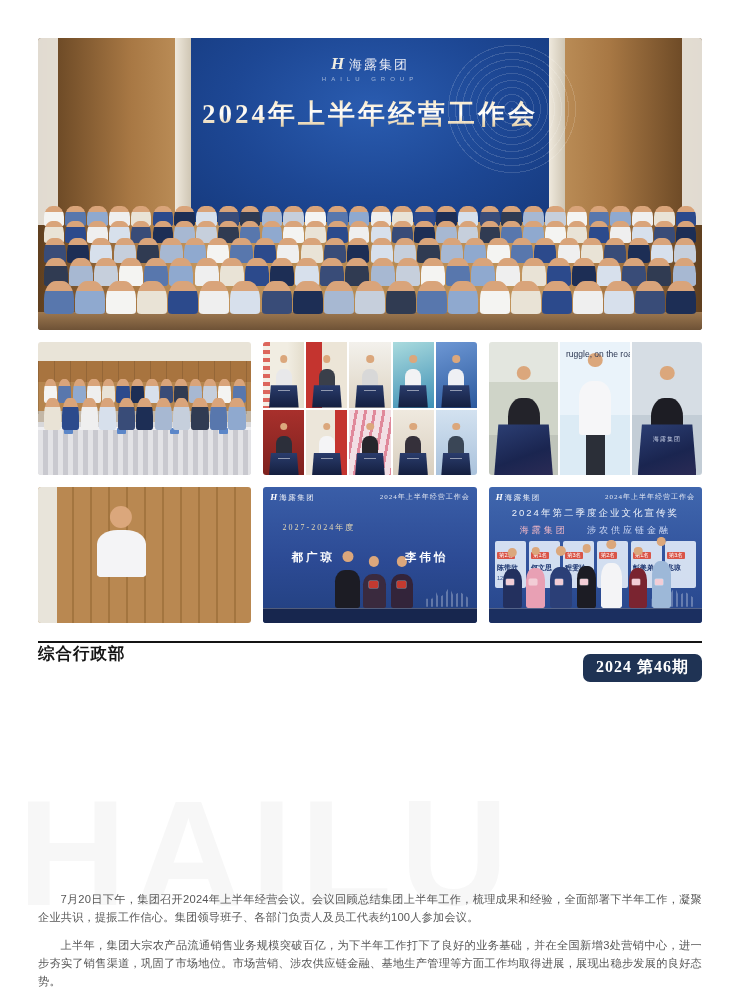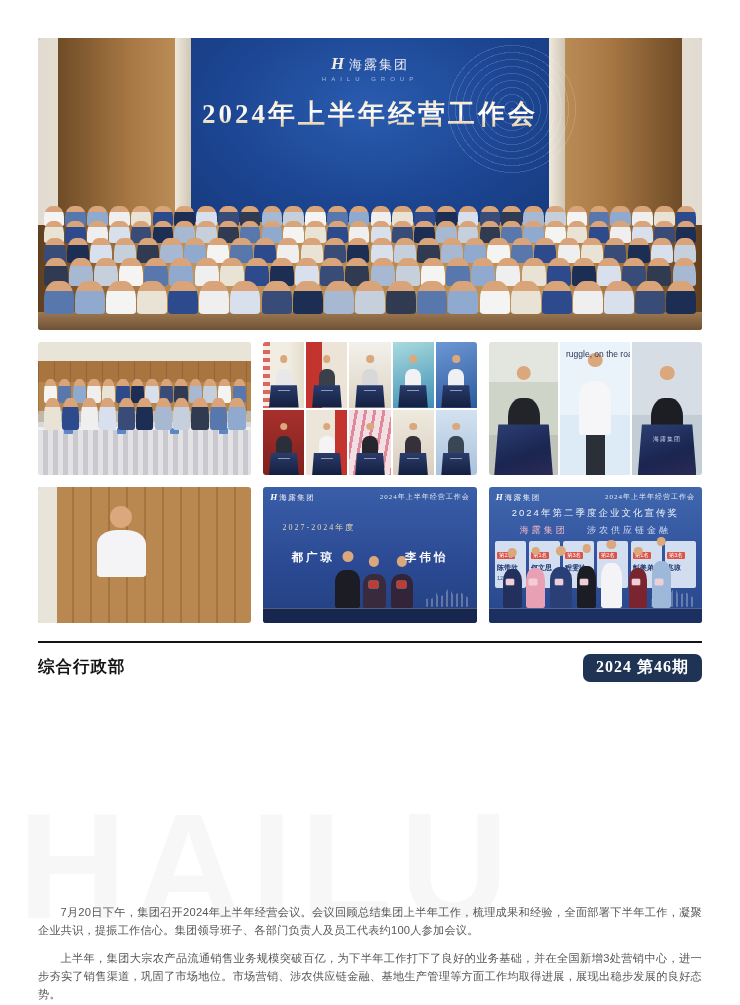--- a/index.html
+++ b/index.html
@@ -134,21 +134,21 @@
   .rk-l { font-size:9px; letter-spacing:3px; color:#f2b8c6; font-family:"Liberation Serif","DejaVu Serif",serif; }
   .rk-r { font-size:9px; letter-spacing:3px; color:#cdd8f4; font-family:"Liberation Serif","DejaVu Serif",serif; }
   .cards { position:absolute; top:40%; left:3%; right:3%; height:34%; display:flex; gap:3px; z-index:1; }
   .card { flex:1 1 0; background:rgba(228,237,250,.9); border-radius:2px; padding:2px 2px; overflow:hidden; }
   .card .tag { display:inline-block; font-size:5.5px; background:#d95548; color:#fff; padding:0 2px; border-radius:1px; }
   .card .nm { font-size:7px; font-weight:bold; color:#1c3570; margin-top:2px; white-space:nowrap; }
   .card .mt { font-size:5.5px; color:#30508c; margin-top:2px; }
 
   
   .rule { margin-top:18px; border-top:2px solid #141414; }
-  .masthead { position:relative; padding-top:13px; }
+  .masthead { position:relative; }
   .dept { font-family:"Liberation Serif","DejaVu Serif",serif; font-weight:bold; font-size:16.5px; color:#141414; letter-spacing:1px; }
   .pdate { font-family:"Liberation Serif","DejaVu Serif",serif; font-size:11.5px; color:#2a2a2a; margin-top:7px; }
   .issue { position:absolute; right:0; top:11px; background:#1f3354; color:#fff; font-family:"Liberation Serif","DejaVu Serif",serif;
     font-weight:bold; font-size:16px; letter-spacing:1px; padding:3px 13px 4px; border-radius:7px; }
 
   
   .article { position:relative; margin-top:42px; }
   .headline { display:flex; align-items:baseline; font-weight:bold; font-size:16px; color:#141414; letter-spacing:.3px; }
   .hl-bullet { flex:0 0 auto; width:7px; height:7px; background:#141414; margin-right:9px; transform:translateY(-2px); }
   .paras { margin-top:10px; }

